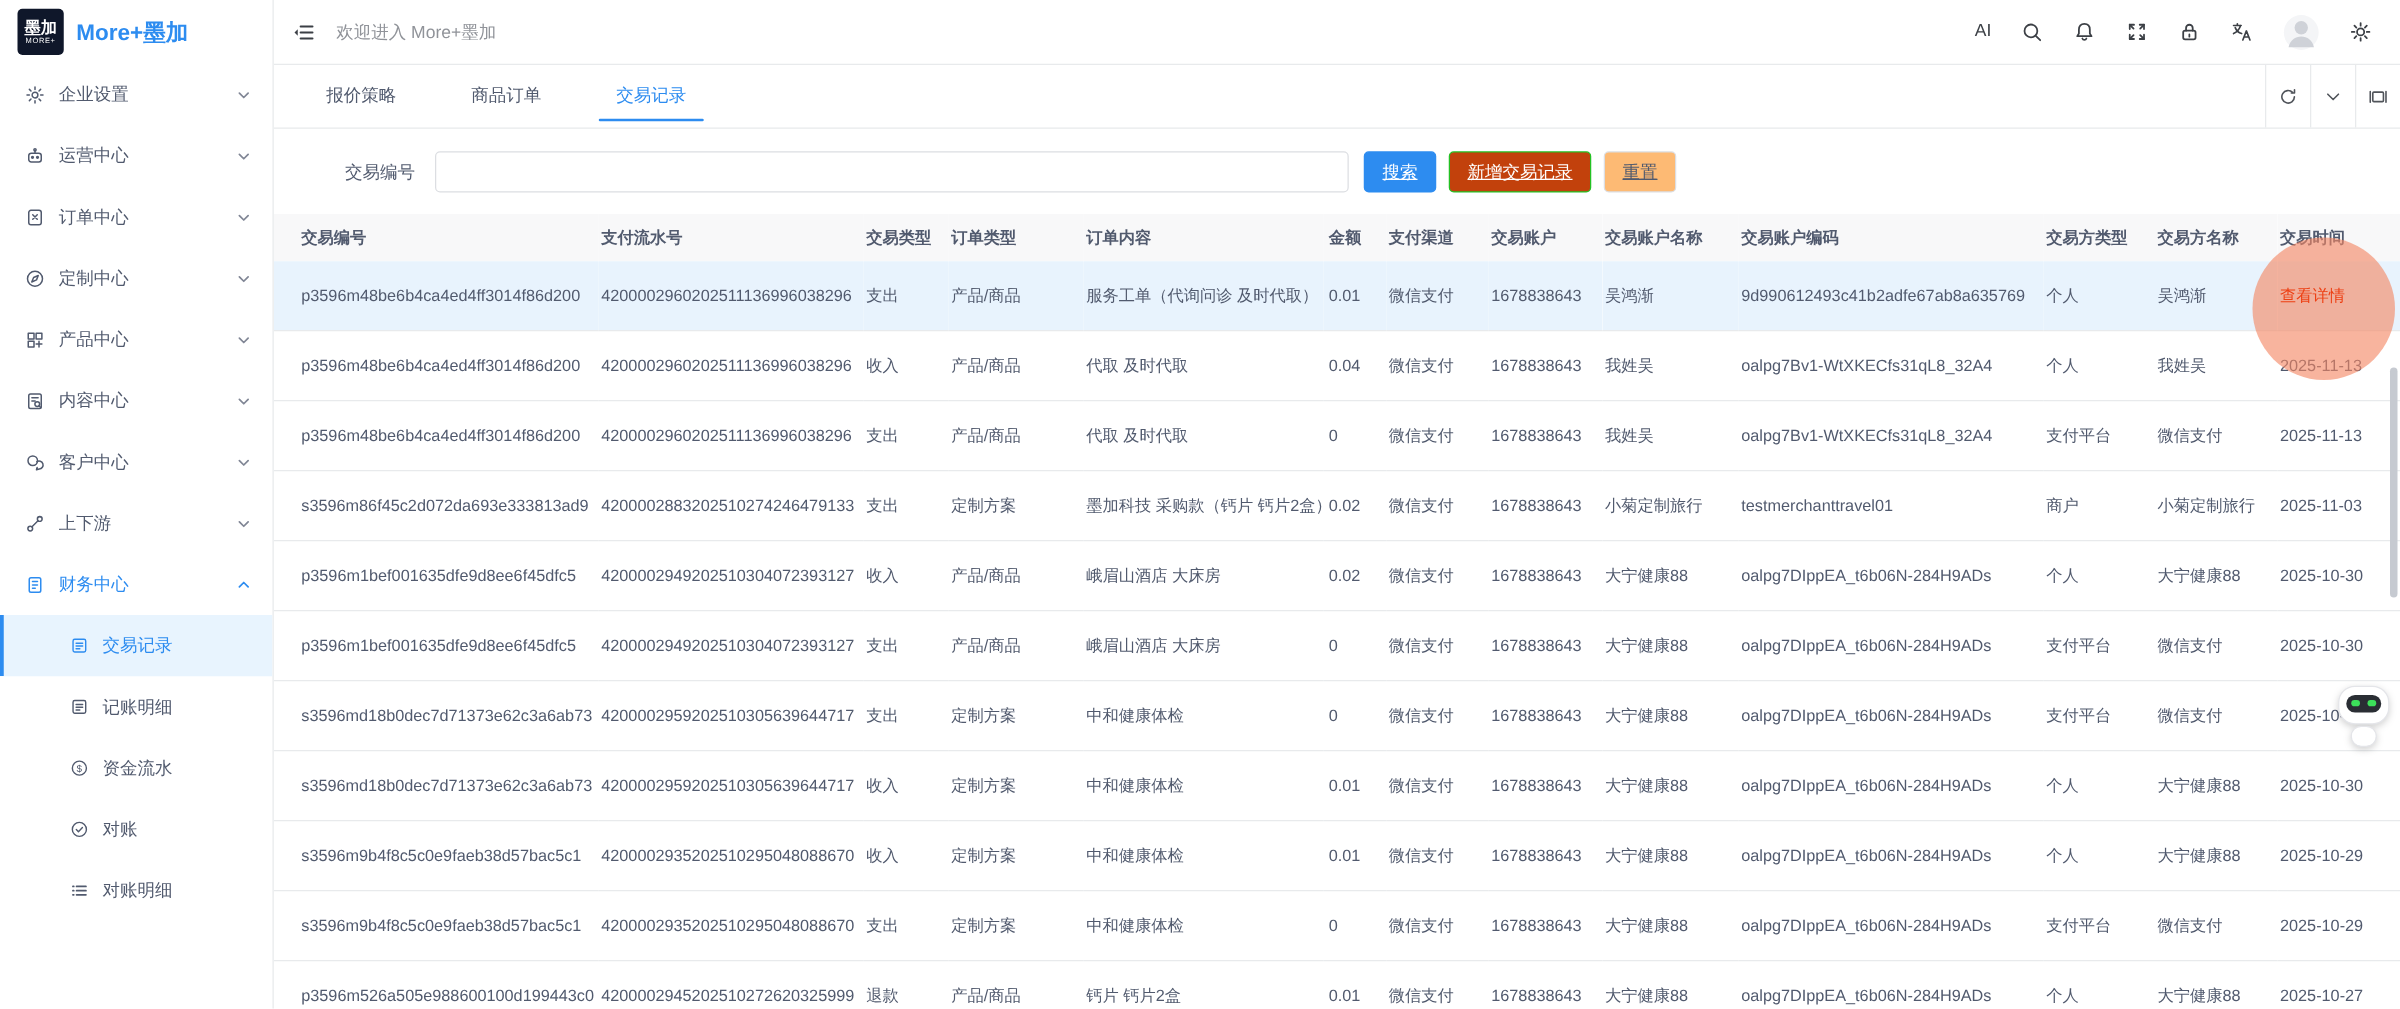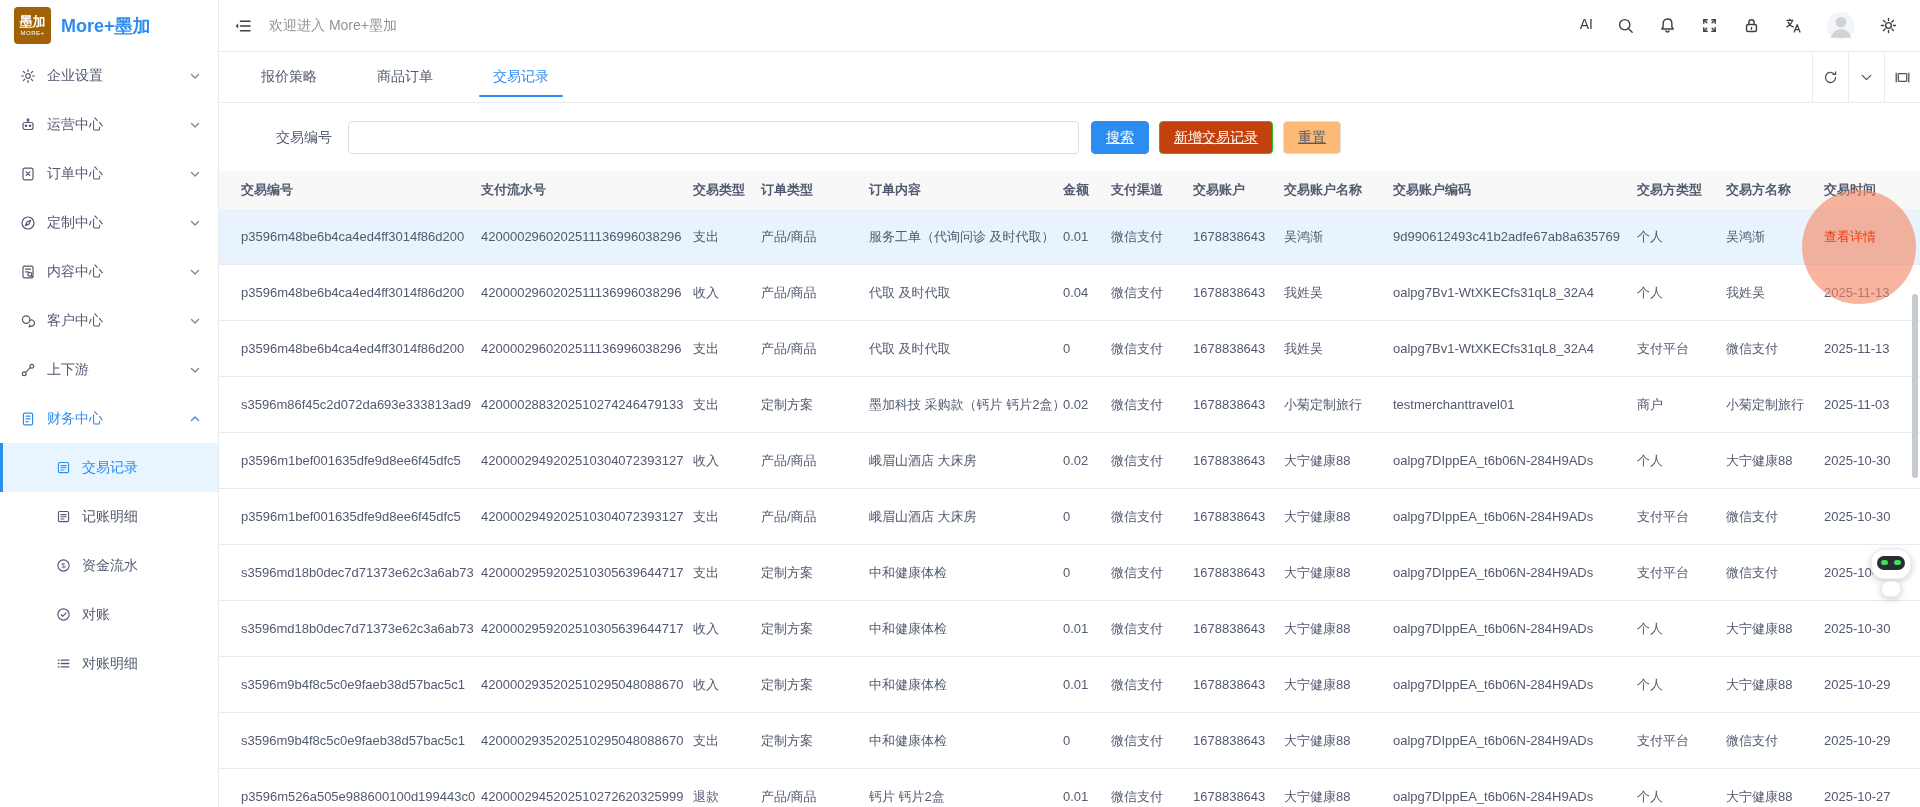--- a/index.html
+++ b/index.html
@@ -5,21 +5,21 @@
   html,body{margin:0;padding:0;background:#fff;}
   body{width:1920px;height:807px;overflow:hidden;position:relative;
        font-family:"Liberation Sans","DejaVu Sans",sans-serif;color:#515a6e;}
   .ic svg{display:block;}
   svg{stroke-linecap:round;stroke-linejoin:round;}
 
   
   .sidebar{position:absolute;left:0;top:0;bottom:0;width:218px;background:#fff;
            border-right:1px solid #e8eaec;z-index:10;overflow:hidden;}
   .logo-row{height:51px;display:flex;align-items:center;padding-left:14px;}
-  .logo-badge{width:37px;height:37px;border-radius:4px;background:#a16207;color:#fff;
+  .logo-badge{width:37px;height:37px;border-radius:4px;background:#0f172a;color:#fff;
               display:flex;flex-direction:column;align-items:center;justify-content:center;line-height:1;}
   .logo-badge .l1{font-size:13px;font-weight:bold;}
   .logo-badge .l2{font-size:6px;margin-top:2px;letter-spacing:.5px;}
   .brand-text{margin-left:10px;color:#2d8cf0;font-size:18px;font-weight:bold;}
   .menu-item{height:49px;display:flex;align-items:center;padding:0 16px 0 20px;font-size:14px;
              color:#515a6e;cursor:pointer;position:relative;}
   .menu-item .mi-icon{width:16px;height:16px;color:#515a6e;flex:0 0 16px;}
   .menu-item .mi-label{margin-left:11px;flex:1;white-space:nowrap;}
   .menu-item .mi-chevron{width:14px;height:14px;color:#808695;}
   .menu-item.parent-active,.menu-item.parent-active .mi-icon,.menu-item.parent-active .mi-chevron{color:#2d8cf0;}
@@ -141,20 +141,36 @@
           </span>
         </div>
         <div class="menu-item">
           <span class="ic mi-icon">
             <svg viewBox="0 0 16 16" fill="none" stroke="currentColor" stroke-width="1.2">
               <circle cx="8" cy="8" r="6"></circle>
               <path d="M10.6 5.4L9.2 8.9 5.4 10.6 6.9 7z"></path>
             </svg>
           </span>
           <span class="mi-label">定制中心</span>
+          <span class="ic mi-chevron">
+            <svg viewBox="0 0 14 14" fill="none" stroke="currentColor" stroke-width="1.4">
+              <path d="M3.5 5.5L7 9l3.5-3.5"></path>
+            </svg>
+          </span>
+        </div>
+        <div class="menu-item">
+          <span class="ic mi-icon">
+            <svg viewBox="0 0 16 16" fill="none" stroke="currentColor" stroke-width="1.2">
+              <rect x="2.6" y="2.6" width="4.6" height="4.6"></rect>
+              <rect x="8.9" y="2.6" width="4.6" height="4.6"></rect>
+              <rect x="2.6" y="8.9" width="4.6" height="4.6"></rect>
+              <path d="M11.2 8.9v4.6 M8.9 11.2h4.6"></path>
+            </svg>
+          </span>
+          <span class="mi-label">产品中心</span>
           <span class="ic mi-chevron">
             <svg viewBox="0 0 14 14" fill="none" stroke="currentColor" stroke-width="1.4">
               <path d="M3.5 5.5L7 9l3.5-3.5"></path>
             </svg>
           </span>
         </div>
         <div class="menu-item">
           <span class="ic mi-icon">
             <svg viewBox="0 0 16 16" fill="none" stroke="currentColor" stroke-width="1.2">
               <rect x="3" y="2.2" width="10" height="11.6" rx="1.4"></rect>

